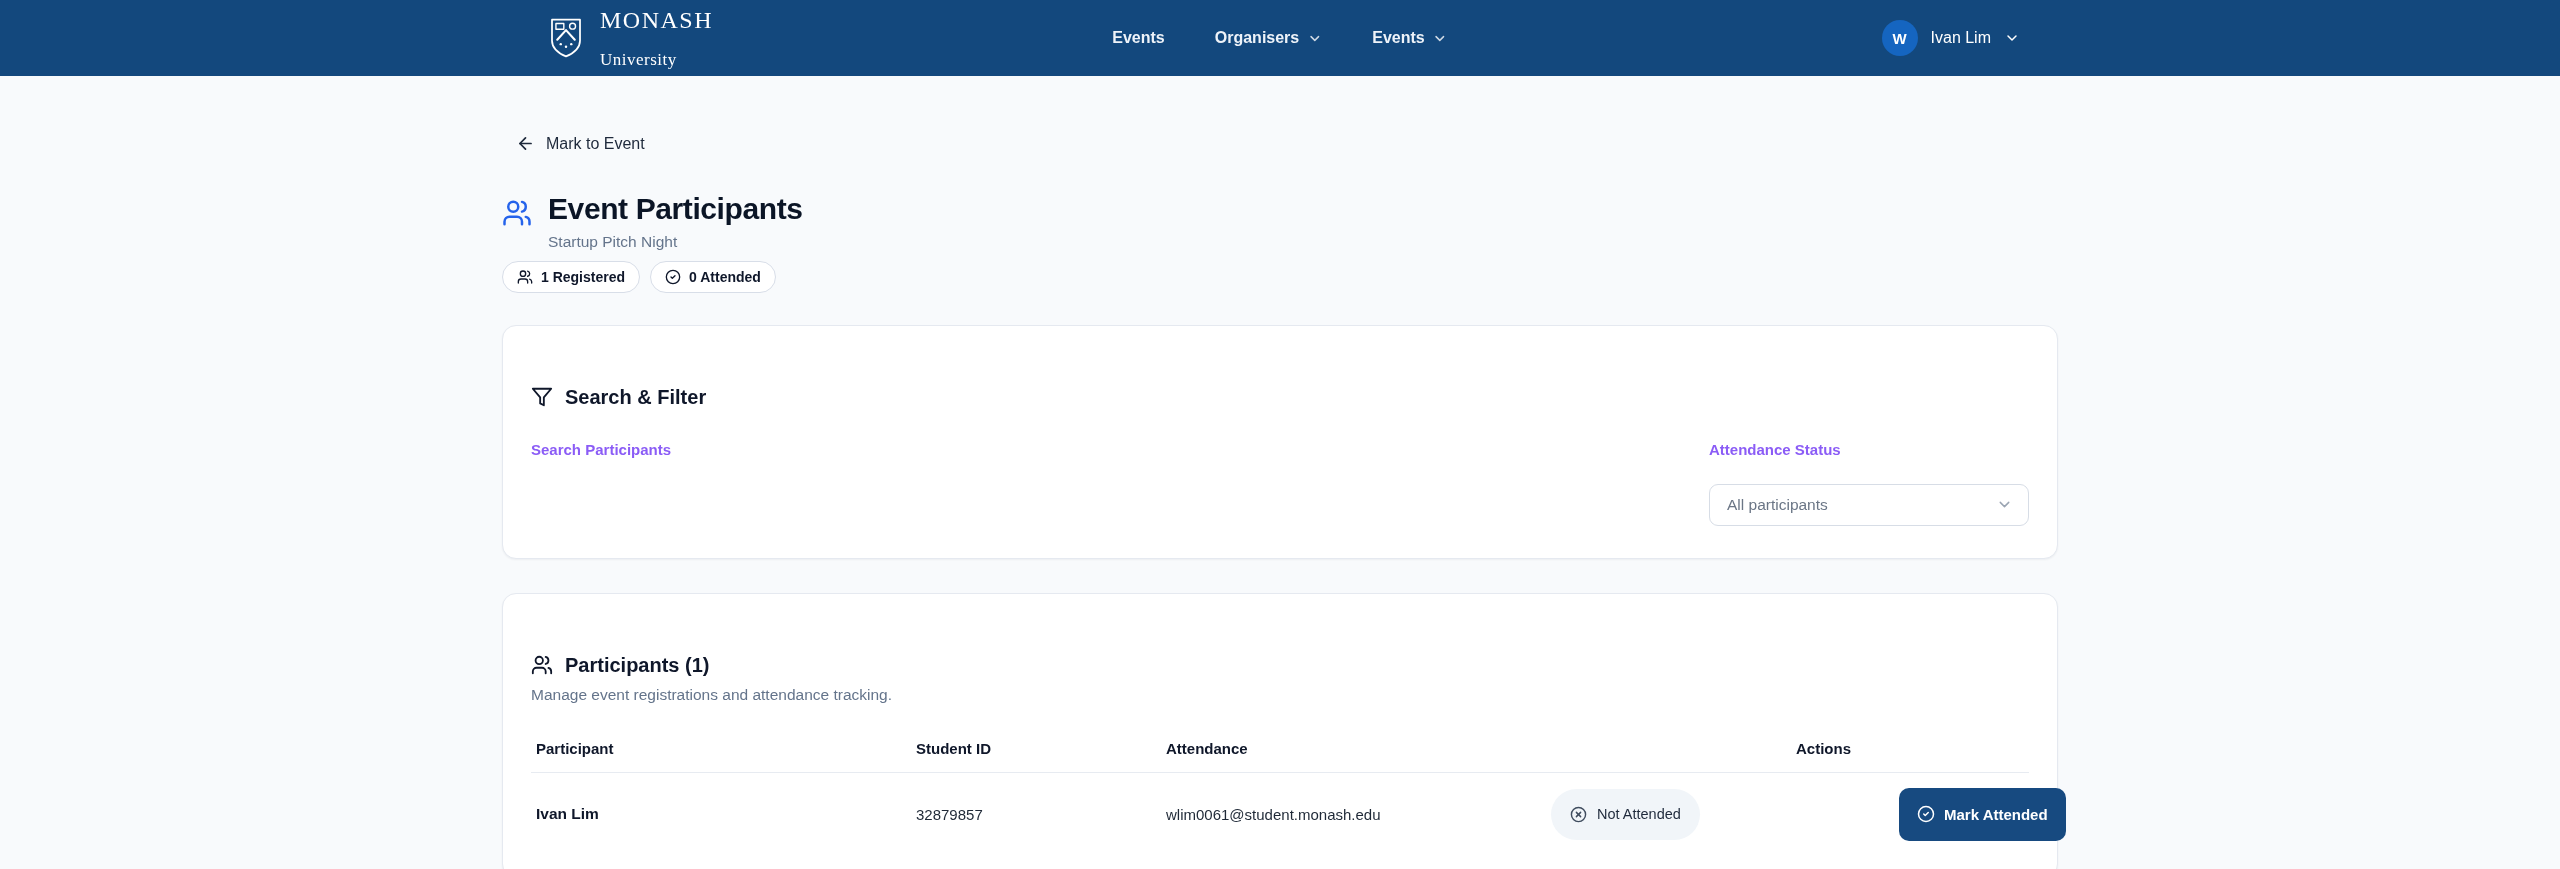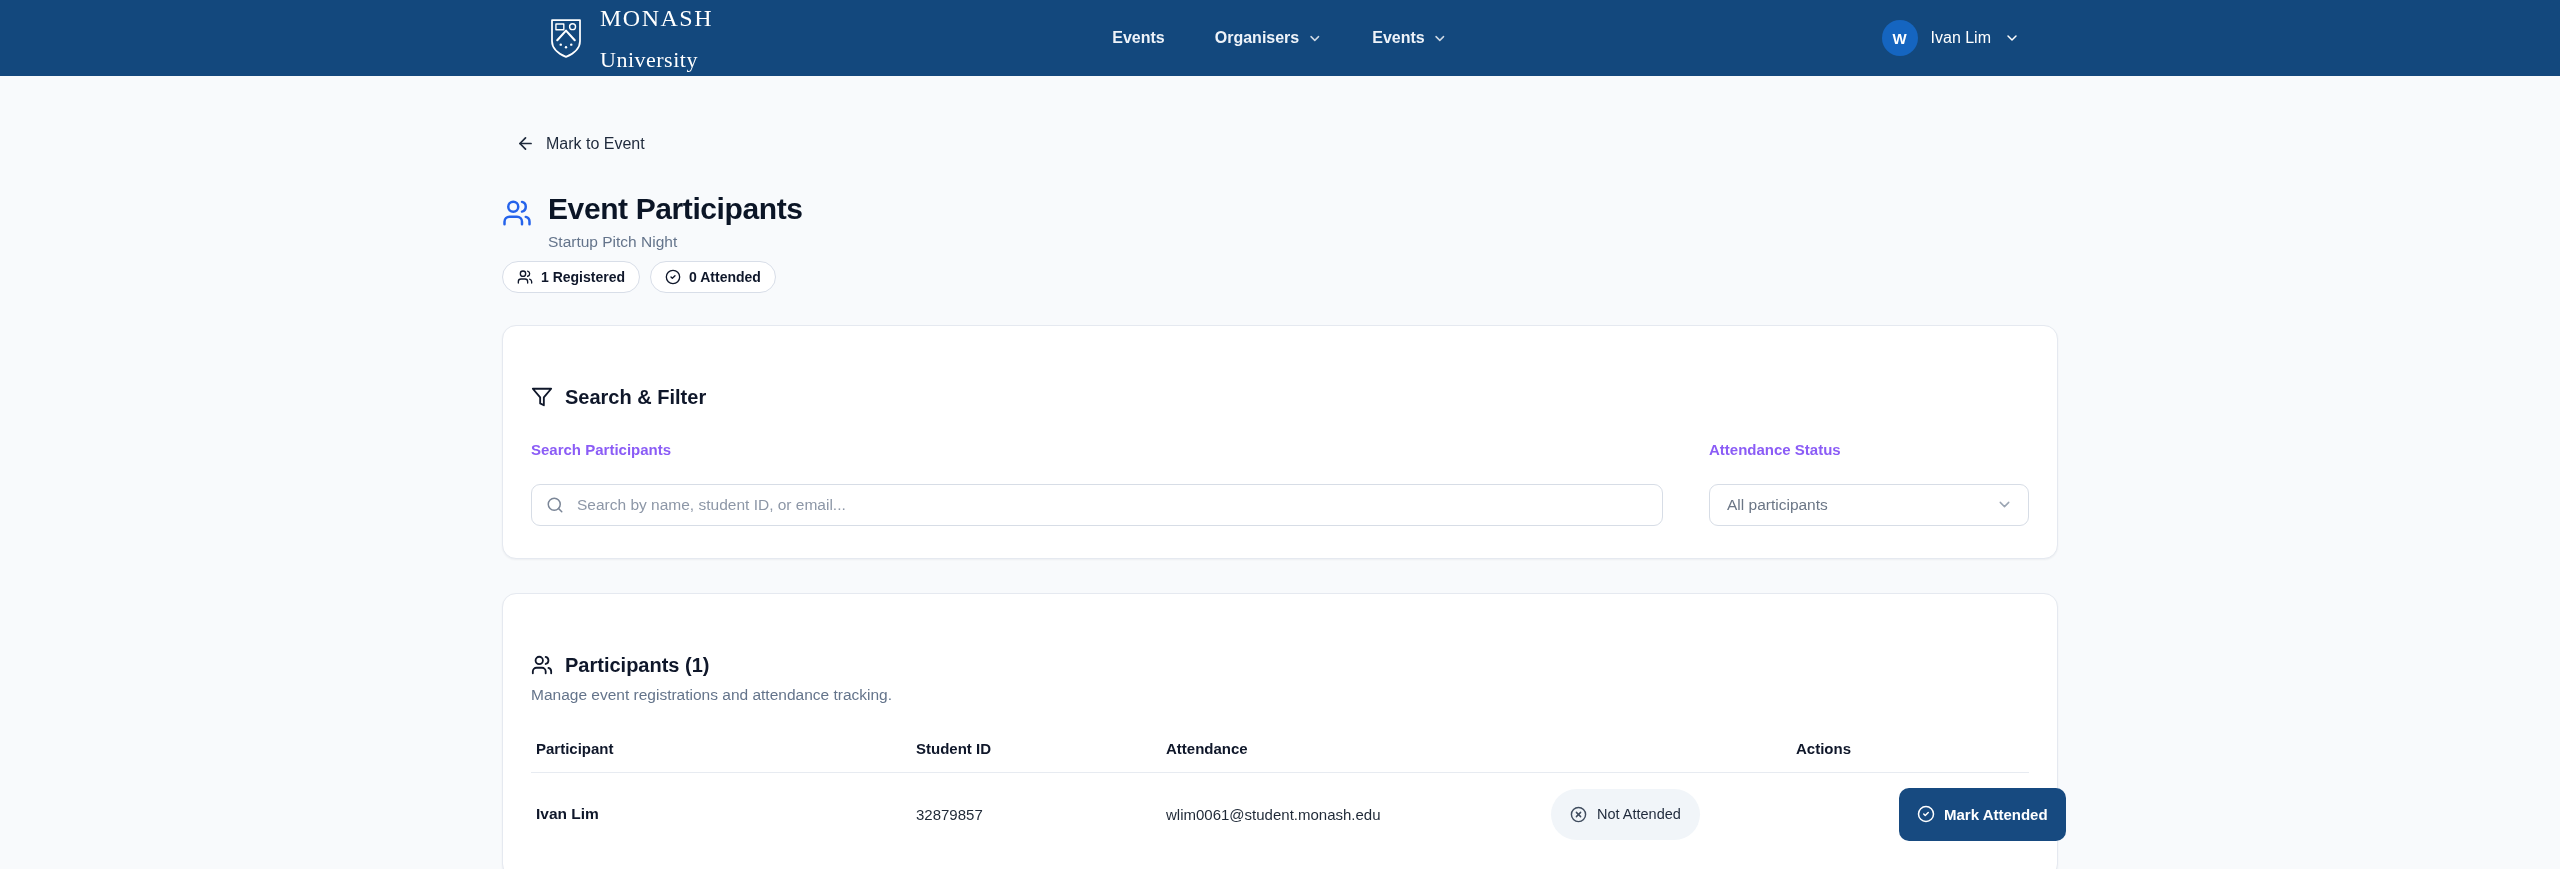--- a/index.html
+++ b/index.html
@@ -16,21 +16,21 @@
   
   .navbar {
     position:relative; height:76px; background:#13487d; width:100%;
   }
   .brand {
     position:absolute; left:545px; top:50%; transform:translateY(-50%);
     display:flex; align-items:center; gap:13px; color:#ffffff; cursor:pointer;
   }
   .brand-text { font-family:"Liberation Serif", serif; line-height:1; color:#ffffff; }
   .brand-line1 { font-size:24px; letter-spacing:1.5px; font-weight:500; }
-  .brand-line2 { font-size:22px; margin-top:19px; letter-spacing:0.5px; }
+  .brand-line2 { font-size:17px; margin-top:19px; letter-spacing:0.5px; }
   .nav-links {
     position:absolute; left:50%; top:50%; transform:translate(-50%,-50%);
     display:flex; align-items:center; gap:50px;
   }
   .nav-link {
     display:flex; align-items:center; gap:8px;
     color:#eef3f9; font-size:16px; font-weight:600; cursor:pointer; white-space:nowrap;
   }
   .nav-chev { color:#cdd8e4; }
   .nav-user {
@@ -229,29 +229,20 @@
       <span>
         <svg width="22" height="22" viewBox="0 0 24 24" fill="none" stroke="#0f172a" stroke-width="2" stroke-linecap="round" stroke-linejoin="round">
           <path d="M22 3H2l8 9.46V19l4 2v-8.54z"></path>
         </svg>
       </span>
       <span>Search &amp; Filter</span>
     </div>
     <div class="filter-grid">
       <div class="search-col">
         <label class="field-label">Search Participants</label>
-        <div class="search-wrap">
-          <span class="search-icon">
-            <svg width="18" height="18" viewBox="0 0 24 24" fill="none" stroke="currentColor" stroke-width="2" stroke-linecap="round" stroke-linejoin="round">
-              <circle cx="11" cy="11" r="8"></circle>
-                <path d="m21 21-4.3-4.3"></path>
-            </svg>
-          </span>
-          <input class="search-input" type="text" placeholder="Search by name, student ID, or email..." style="">
-        </div>
       </div>
       <div class="status-col">
         <label class="field-label">Attendance Status</label>
         <div class="select">
           <span>All participants</span>
           <span class="select-chev">
             <svg width="17" height="17" viewBox="0 0 24 24" fill="none" stroke="currentColor" stroke-width="2" stroke-linecap="round" stroke-linejoin="round">
                 <path d="m6 9 6 6 6-6"></path>
               </svg>
           </span>

